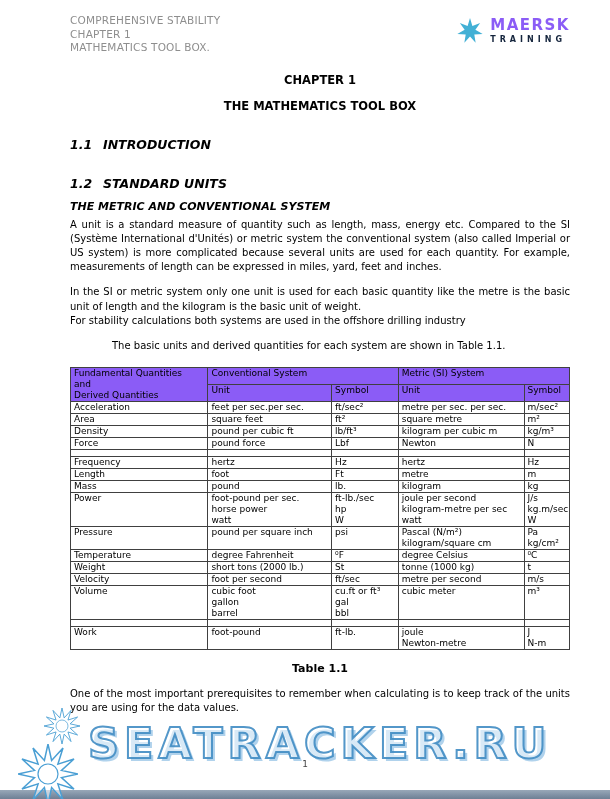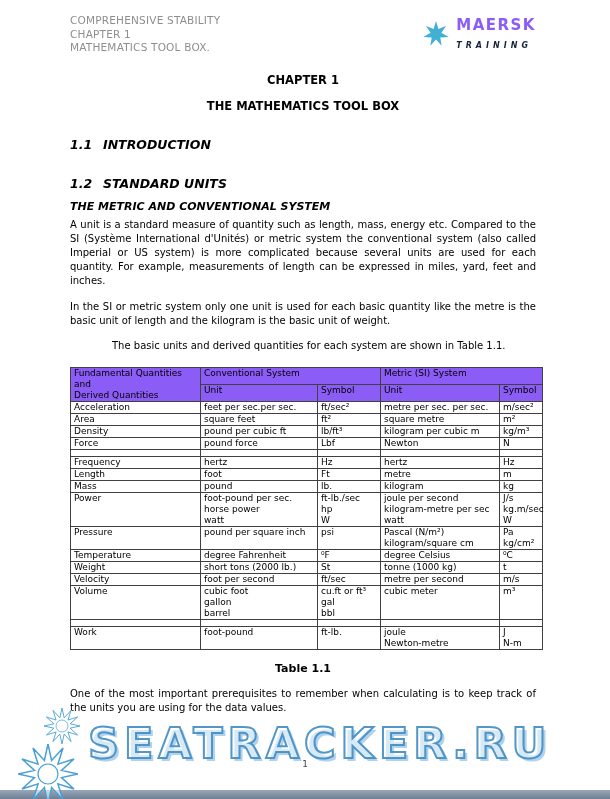--- a/index.html
+++ b/index.html
@@ -1,27 +1,27 @@
 <!DOCTYPE html>
 <html><head>
 <meta charset="utf-8">
 <style>
   * { margin:0; padding:0; box-sizing:border-box; }
   html,body { background:#ffffff; }
   body { font-family:"DejaVu Sans", sans-serif; color:#000; }
   .page { position:relative; width:610px; height:799px; background:#fff; overflow:hidden; margin:0 auto; }
-  .content { padding:14px 74px 0 70px; }
+  .content { padding:14px 40px 0 70px; }
 
   
   .doc-header { display:flex; justify-content:space-between; align-items:flex-start; }
   .doc-info { font-size:10.5px; color:#8e8e8e; line-height:13.5px; letter-spacing:.2px; }
   .logo { display:flex; align-items:center; gap:7px; margin-top:4px; }
   .logo svg { display:block; }
   .logo-brand { font-size:15px; font-weight:bold; color:#8b5cf6; letter-spacing:1.5px; line-height:15px; }
-  .logo-sub { font-size:8px; font-weight:bold; color:#15253d; letter-spacing:4px; margin-top:8px;font-style:italic; }
+  .logo-sub { font-size:8px; font-weight:bold; color:#15253d; letter-spacing:4px; margin-top:2px; }
 
   
   .chapter-title { text-align:center; font-weight:bold; font-size:11.5px; margin-top:18px; }
   .chapter-subtitle { text-align:center; font-weight:bold; font-size:11.5px; margin-top:12px; }
 
   .section-heading { font-weight:bold; font-style:italic; font-size:12.5px; margin-top:24px; }
   .section-heading .num { display:inline-block; width:33px; }
   .sub-heading { font-weight:bold; font-style:italic; font-size:11px; margin-top:9px; }
 
   .para { font-size:10px; line-height:14.2px; text-align:justify; margin-top:5px; }
@@ -81,20 +81,21 @@
     <div class="section-heading">
       <span class="num">1.1</span><span>INTRODUCTION</span>
     </div>
 
     <div class="section-heading">
       <span class="num">1.2</span><span>STANDARD UNITS</span>
     </div>
     <div class="sub-heading">THE METRIC AND CONVENTIONAL SYSTEM</div>
     <p class="para">A unit is a standard measure of quantity such as length, mass, energy etc. Compared to the SI (Système International d'Unités) or metric system the conventional system (also called Imperial or US system) is more complicated because several units are used for each quantity. For example, measurements of length can be expressed in miles, yard, feet and inches.</p>
     <p class="para gap">In the SI or metric system only one unit is used for each basic quantity like the metre is the basic unit of length and the kilogram is the basic unit of weight.</p>
+    <p class="para no-gap">For stability calculations both systems are used in the offshore drilling industry</p>
     <p class="para indented">The basic units and derived quantities for each system are shown in Table 1.1.</p>
 
     <table class="units-table">
       <colgroup>
         <col style="width:130px">
           <col style="width:117px">
           <col style="width:63px">
           <col style="width:119px">
           <col style="width:43px">
       </colgroup>

